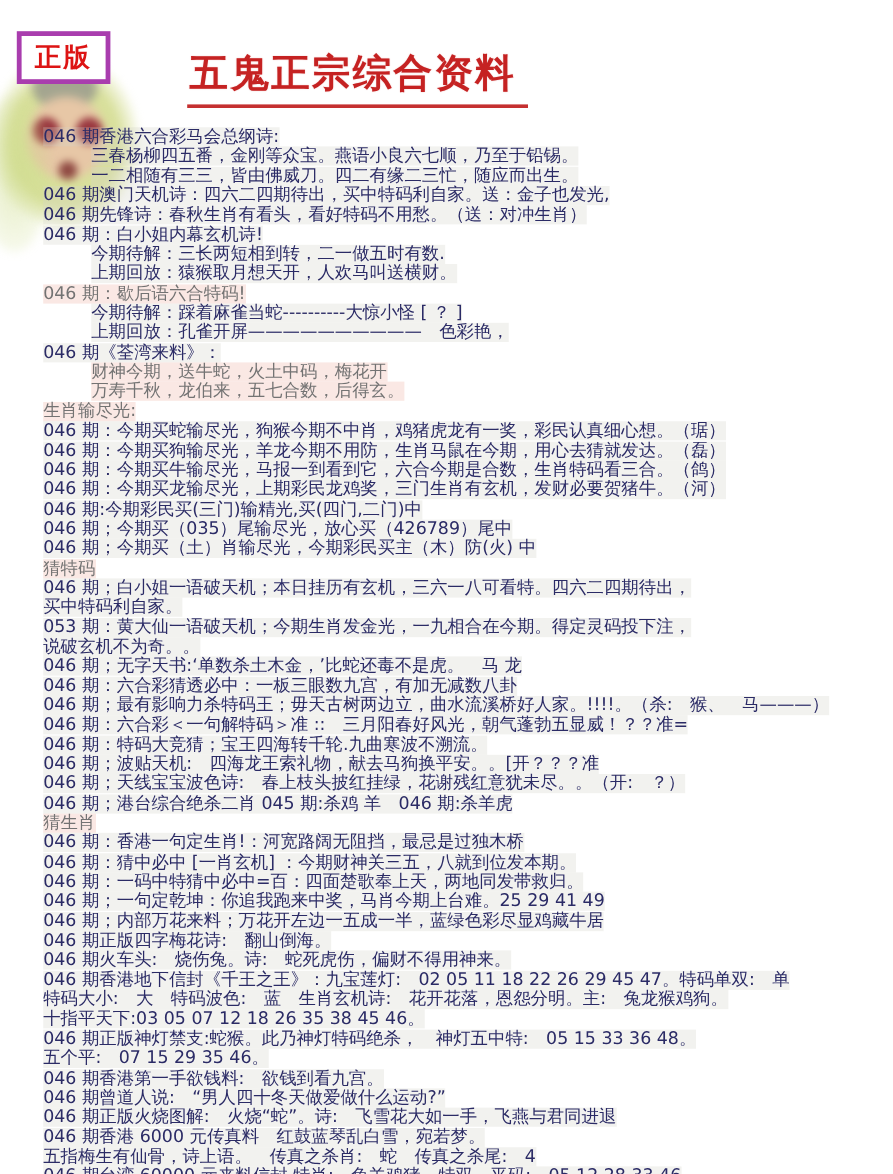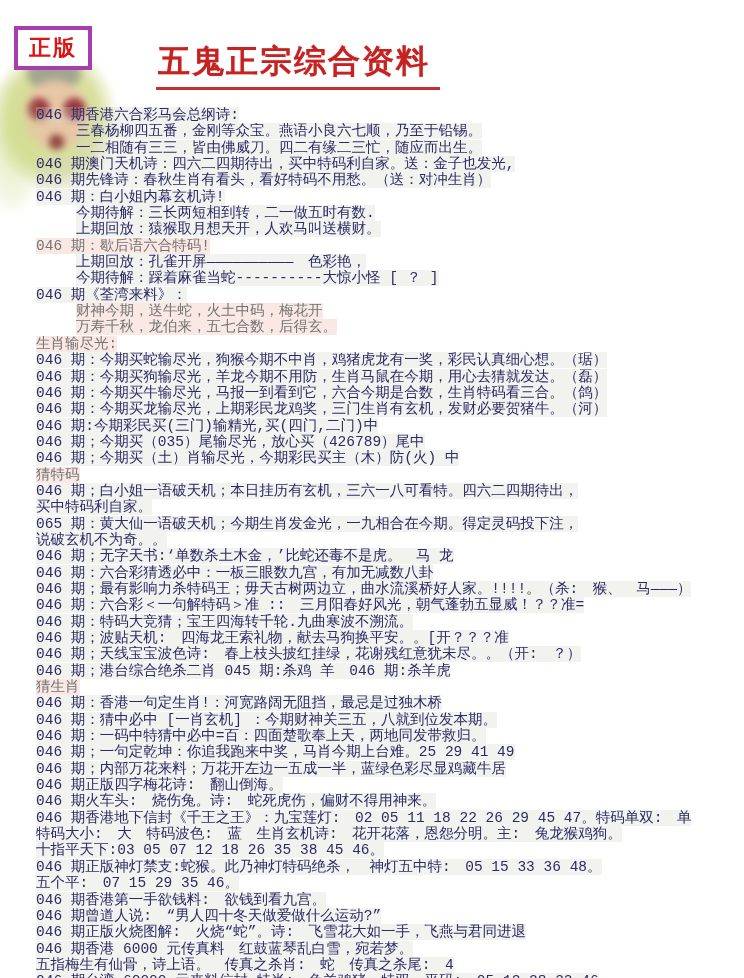--- a/index.html
+++ b/index.html
@@ -58,21 +58,21 @@
     width:744px;
     padding-left:36px;box-sizing:border-box;
   }
   .line{
     height:16.35px;line-height:16.35px;
     font-size:14.5px;
     color:#2b2b66;
     white-space:pre;
     overflow:visible;
   }
-  .line .hl{background:rgba(211,211,202,0.30);font-family:Liberation Mono, monospace;}
+  .line .hl{background:rgba(211,211,202,0.30);}
   .line.ind{padding-left:40px;}
   .line.red{color:#737373;}
   .line.red .hl{background:rgba(243,203,196,0.45);}
 </style>
 </head>
 <body>
 
 <div id="page">
   <div id="badge">正版</div>
   <div id="photo"></div>
@@ -81,37 +81,37 @@
   <div id="lines">
       <div class="line"><span class="hl">046 期香港六合彩马会总纲诗:</span></div>
       <div class="line ind"><span class="hl">三春杨柳四五番，金刚等众宝。燕语小良六七顺，乃至于铅锡。</span></div>
       <div class="line ind"><span class="hl">一二相随有三三，皆由佛威刀。四二有缘二三忙，随应而出生。</span></div>
       <div class="line"><span class="hl">046 期澳门天机诗：四六二四期待出，买中特码利自家。送：金子也发光,</span></div>
       <div class="line"><span class="hl">046 期先锋诗：春秋生肖有看头，看好特码不用愁。（送：对冲生肖）</span></div>
       <div class="line"><span class="hl">046 期：白小姐内幕玄机诗!</span></div>
       <div class="line ind"><span class="hl">今期待解：三长两短相到转，二一做五时有数.</span></div>
       <div class="line ind"><span class="hl">上期回放：猿猴取月想天开，人欢马叫送横财。</span></div>
       <div class="line red"><span class="hl">046 期：歇后语六合特码!</span></div>
+      <div class="line ind"><span class="hl">今期待解：踩着麻雀当蛇----------大惊小怪 [ ？ ]</span></div>
       <div class="line ind"><span class="hl">上期回放：孔雀开屏——————————　色彩艳，</span></div>
-      <div class="line ind"><span class="hl">今期待解：踩着麻雀当蛇----------大惊小怪 [ ？ ]</span></div>
       <div class="line"><span class="hl">046 期《荃湾来料》：</span></div>
       <div class="line ind red"><span class="hl">财神今期，送牛蛇，火土中码，梅花开</span></div>
       <div class="line ind red"><span class="hl">万寿千秋，龙伯来，五七合数，后得玄。</span></div>
       <div class="line red"><span class="hl">生肖输尽光:</span></div>
       <div class="line"><span class="hl">046 期：今期买蛇输尽光，狗猴今期不中肖，鸡猪虎龙有一奖，彩民认真细心想。（琚）</span></div>
       <div class="line"><span class="hl">046 期：今期买狗输尽光，羊龙今期不用防，生肖马鼠在今期，用心去猜就发达。（磊）</span></div>
       <div class="line"><span class="hl">046 期：今期买牛输尽光，马报一到看到它，六合今期是合数，生肖特码看三合。（鸽）</span></div>
       <div class="line"><span class="hl">046 期：今期买龙输尽光，上期彩民龙鸡奖，三门生肖有玄机，发财必要贺猪牛。（河）</span></div>
       <div class="line"><span class="hl">046 期:今期彩民买(三门)输精光,买(四门,二门)中</span></div>
       <div class="line"><span class="hl">046 期；今期买（035）尾输尽光，放心买（426789）尾中</span></div>
       <div class="line"><span class="hl">046 期；今期买（土）肖输尽光，今期彩民买主（木）防(火) 中</span></div>
       <div class="line red"><span class="hl">猜特码</span></div>
       <div class="line"><span class="hl">046 期；白小姐一语破天机；本日挂历有玄机，三六一八可看特。四六二四期待出，</span></div>
       <div class="line"><span class="hl">买中特码利自家。</span></div>
-      <div class="line"><span class="hl">065 期：黄大仙一语破天机；今期生肖发金光，一九相合在今期。得定灵码投下注，</span></div>
+      <div class="line"><span class="hl">053 期：黄大仙一语破天机；今期生肖发金光，一九相合在今期。得定灵码投下注，</span></div>
       <div class="line"><span class="hl">说破玄机不为奇。。</span></div>
       <div class="line"><span class="hl">046 期；无字天书:‘单数杀土木金，’比蛇还毒不是虎。　马 龙</span></div>
       <div class="line"><span class="hl">046 期：六合彩猜透必中：一板三眼数九宫，有加无减数八卦</span></div>
       <div class="line"><span class="hl">046 期；最有影响力杀特码王；毋天古树两边立，曲水流溪桥好人家。!!!!。（杀:　猴、　马———）</span></div>
       <div class="line"><span class="hl">046 期：六合彩＜一句解特码＞准 ::　三月阳春好风光，朝气蓬勃五显威！？？准=</span></div>
       <div class="line"><span class="hl">046 期：特码大竞猜；宝王四海转千轮.九曲寒波不溯流。</span></div>
       <div class="line"><span class="hl">046 期；波贴天机:　四海龙王索礼物，献去马狗换平安。。[开？？？准</span></div>
       <div class="line"><span class="hl">046 期；天线宝宝波色诗:　春上枝头披红挂绿，花谢残红意犹未尽。。（开:　？）</span></div>
       <div class="line"><span class="hl">046 期；港台综合绝杀二肖 045 期:杀鸡 羊　046 期:杀羊虎</span></div>
       <div class="line red"><span class="hl">猜生肖</span></div>

